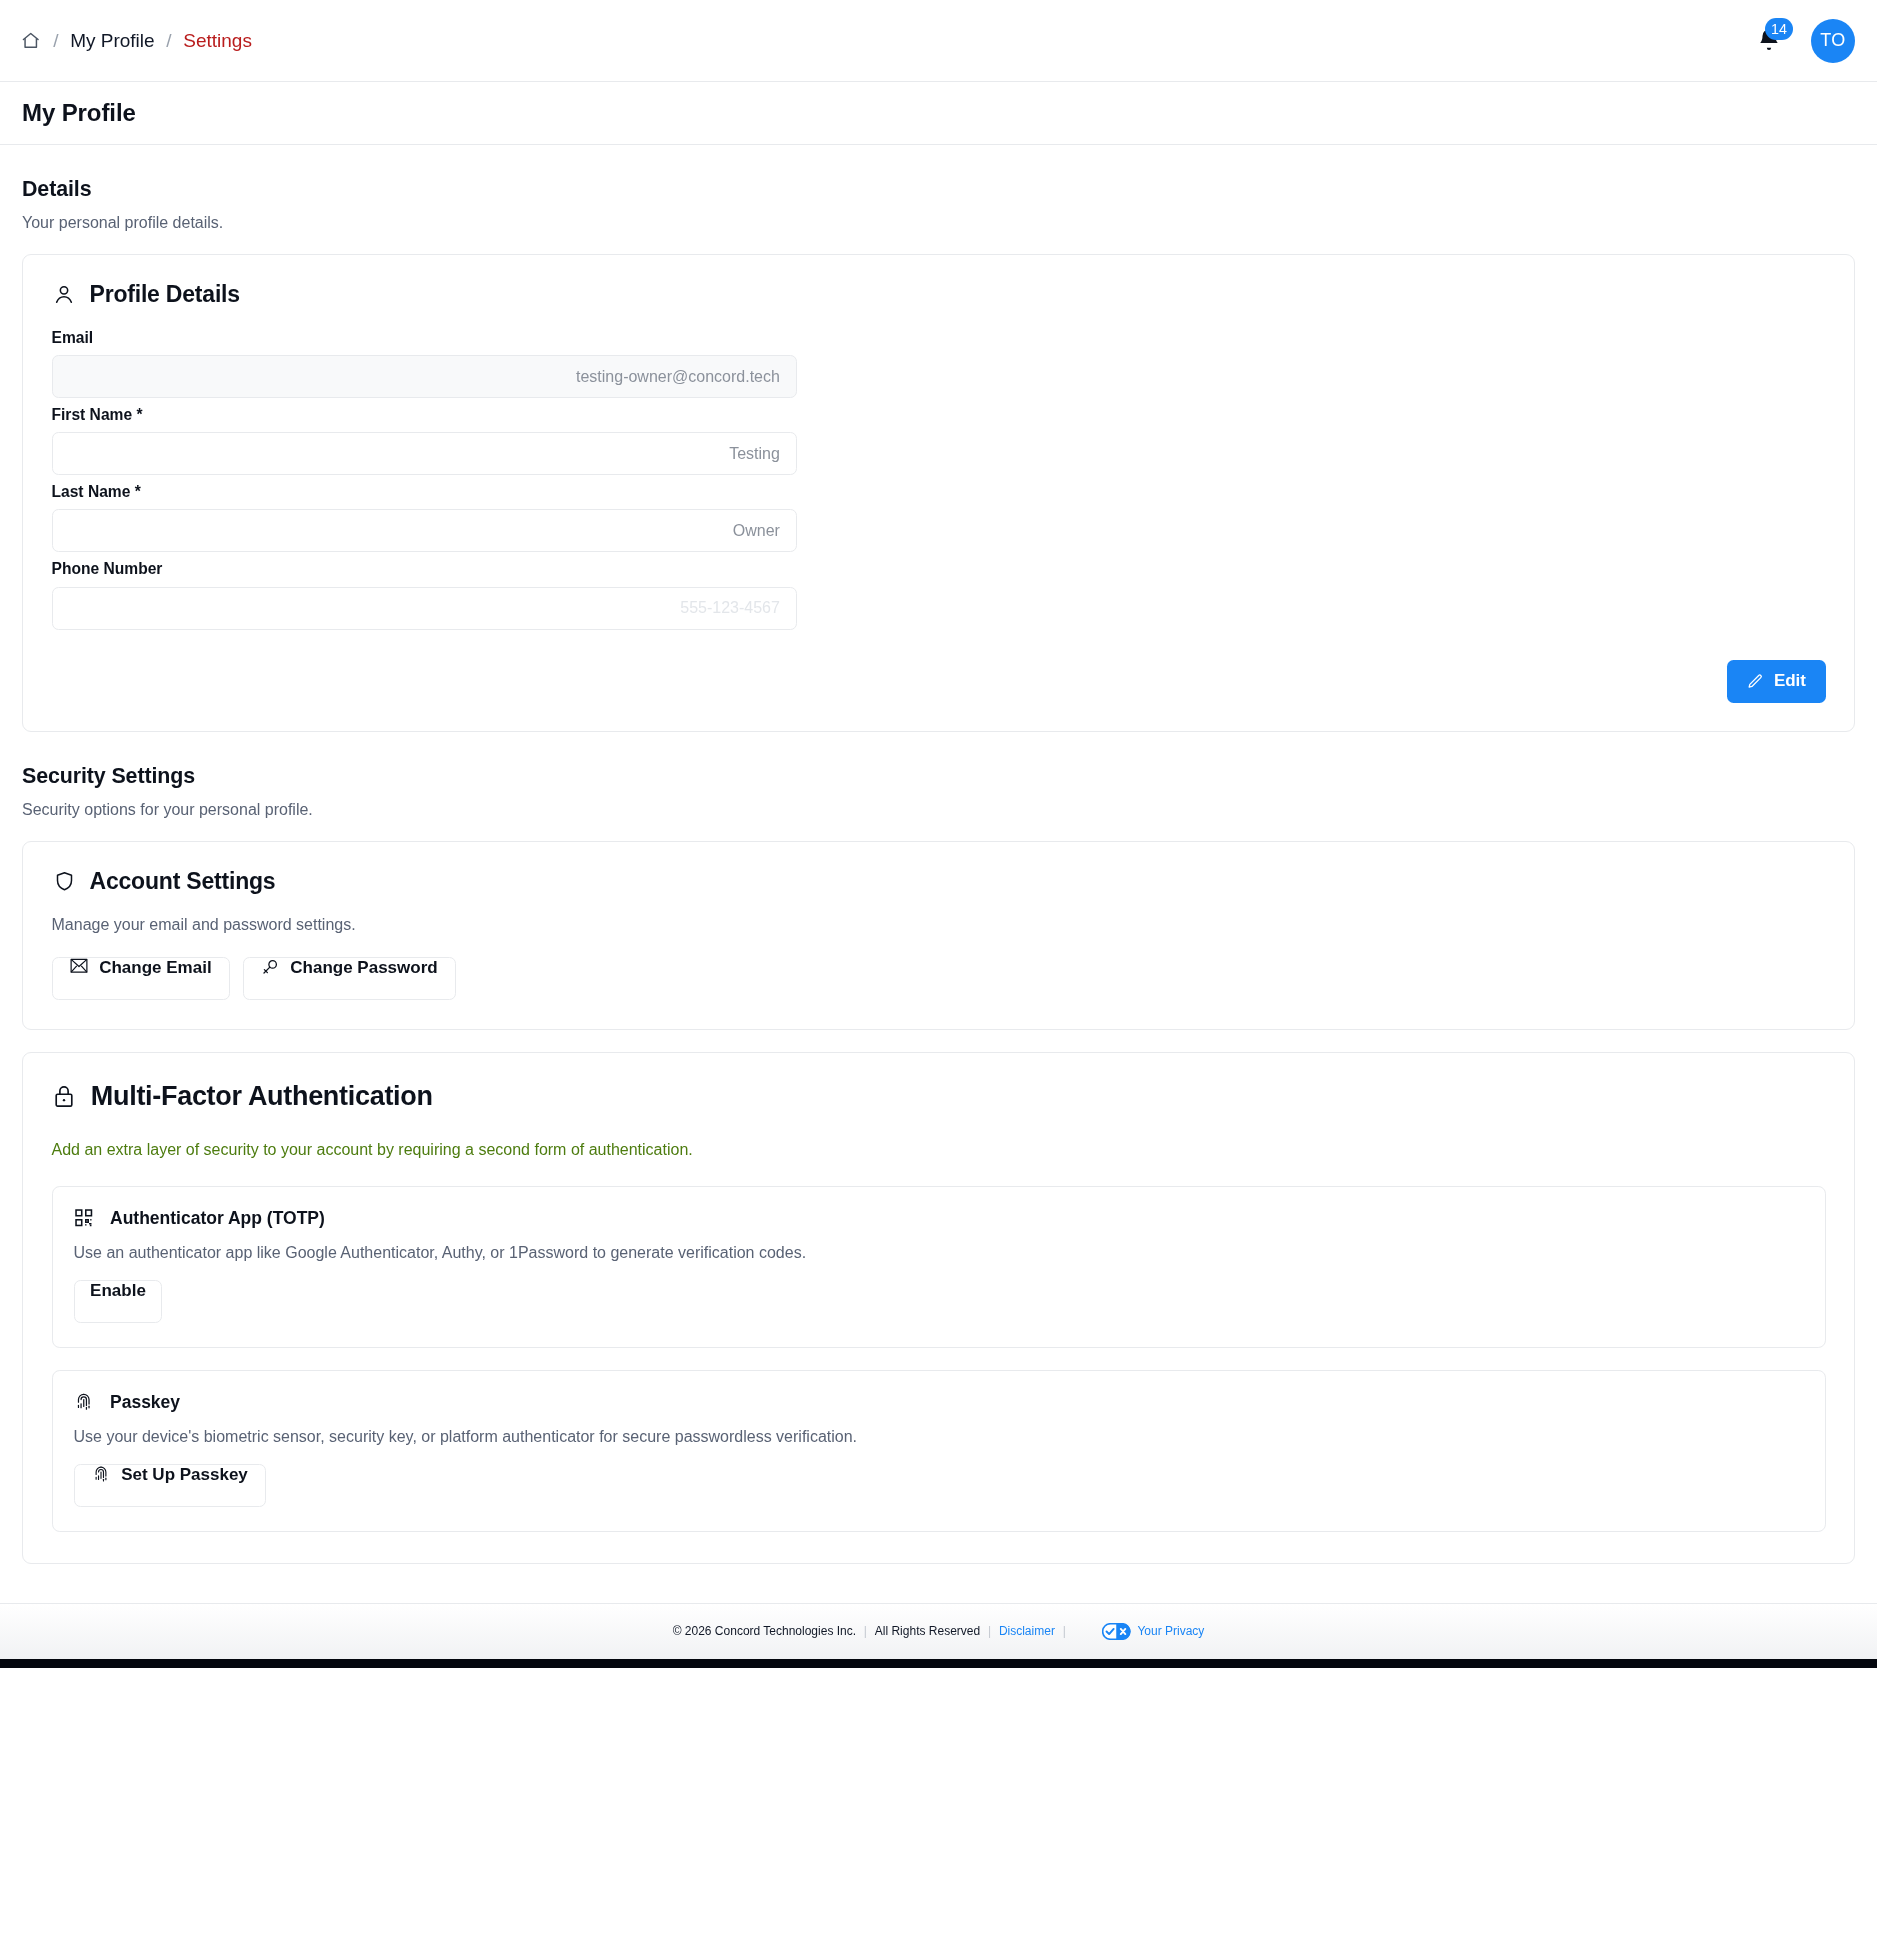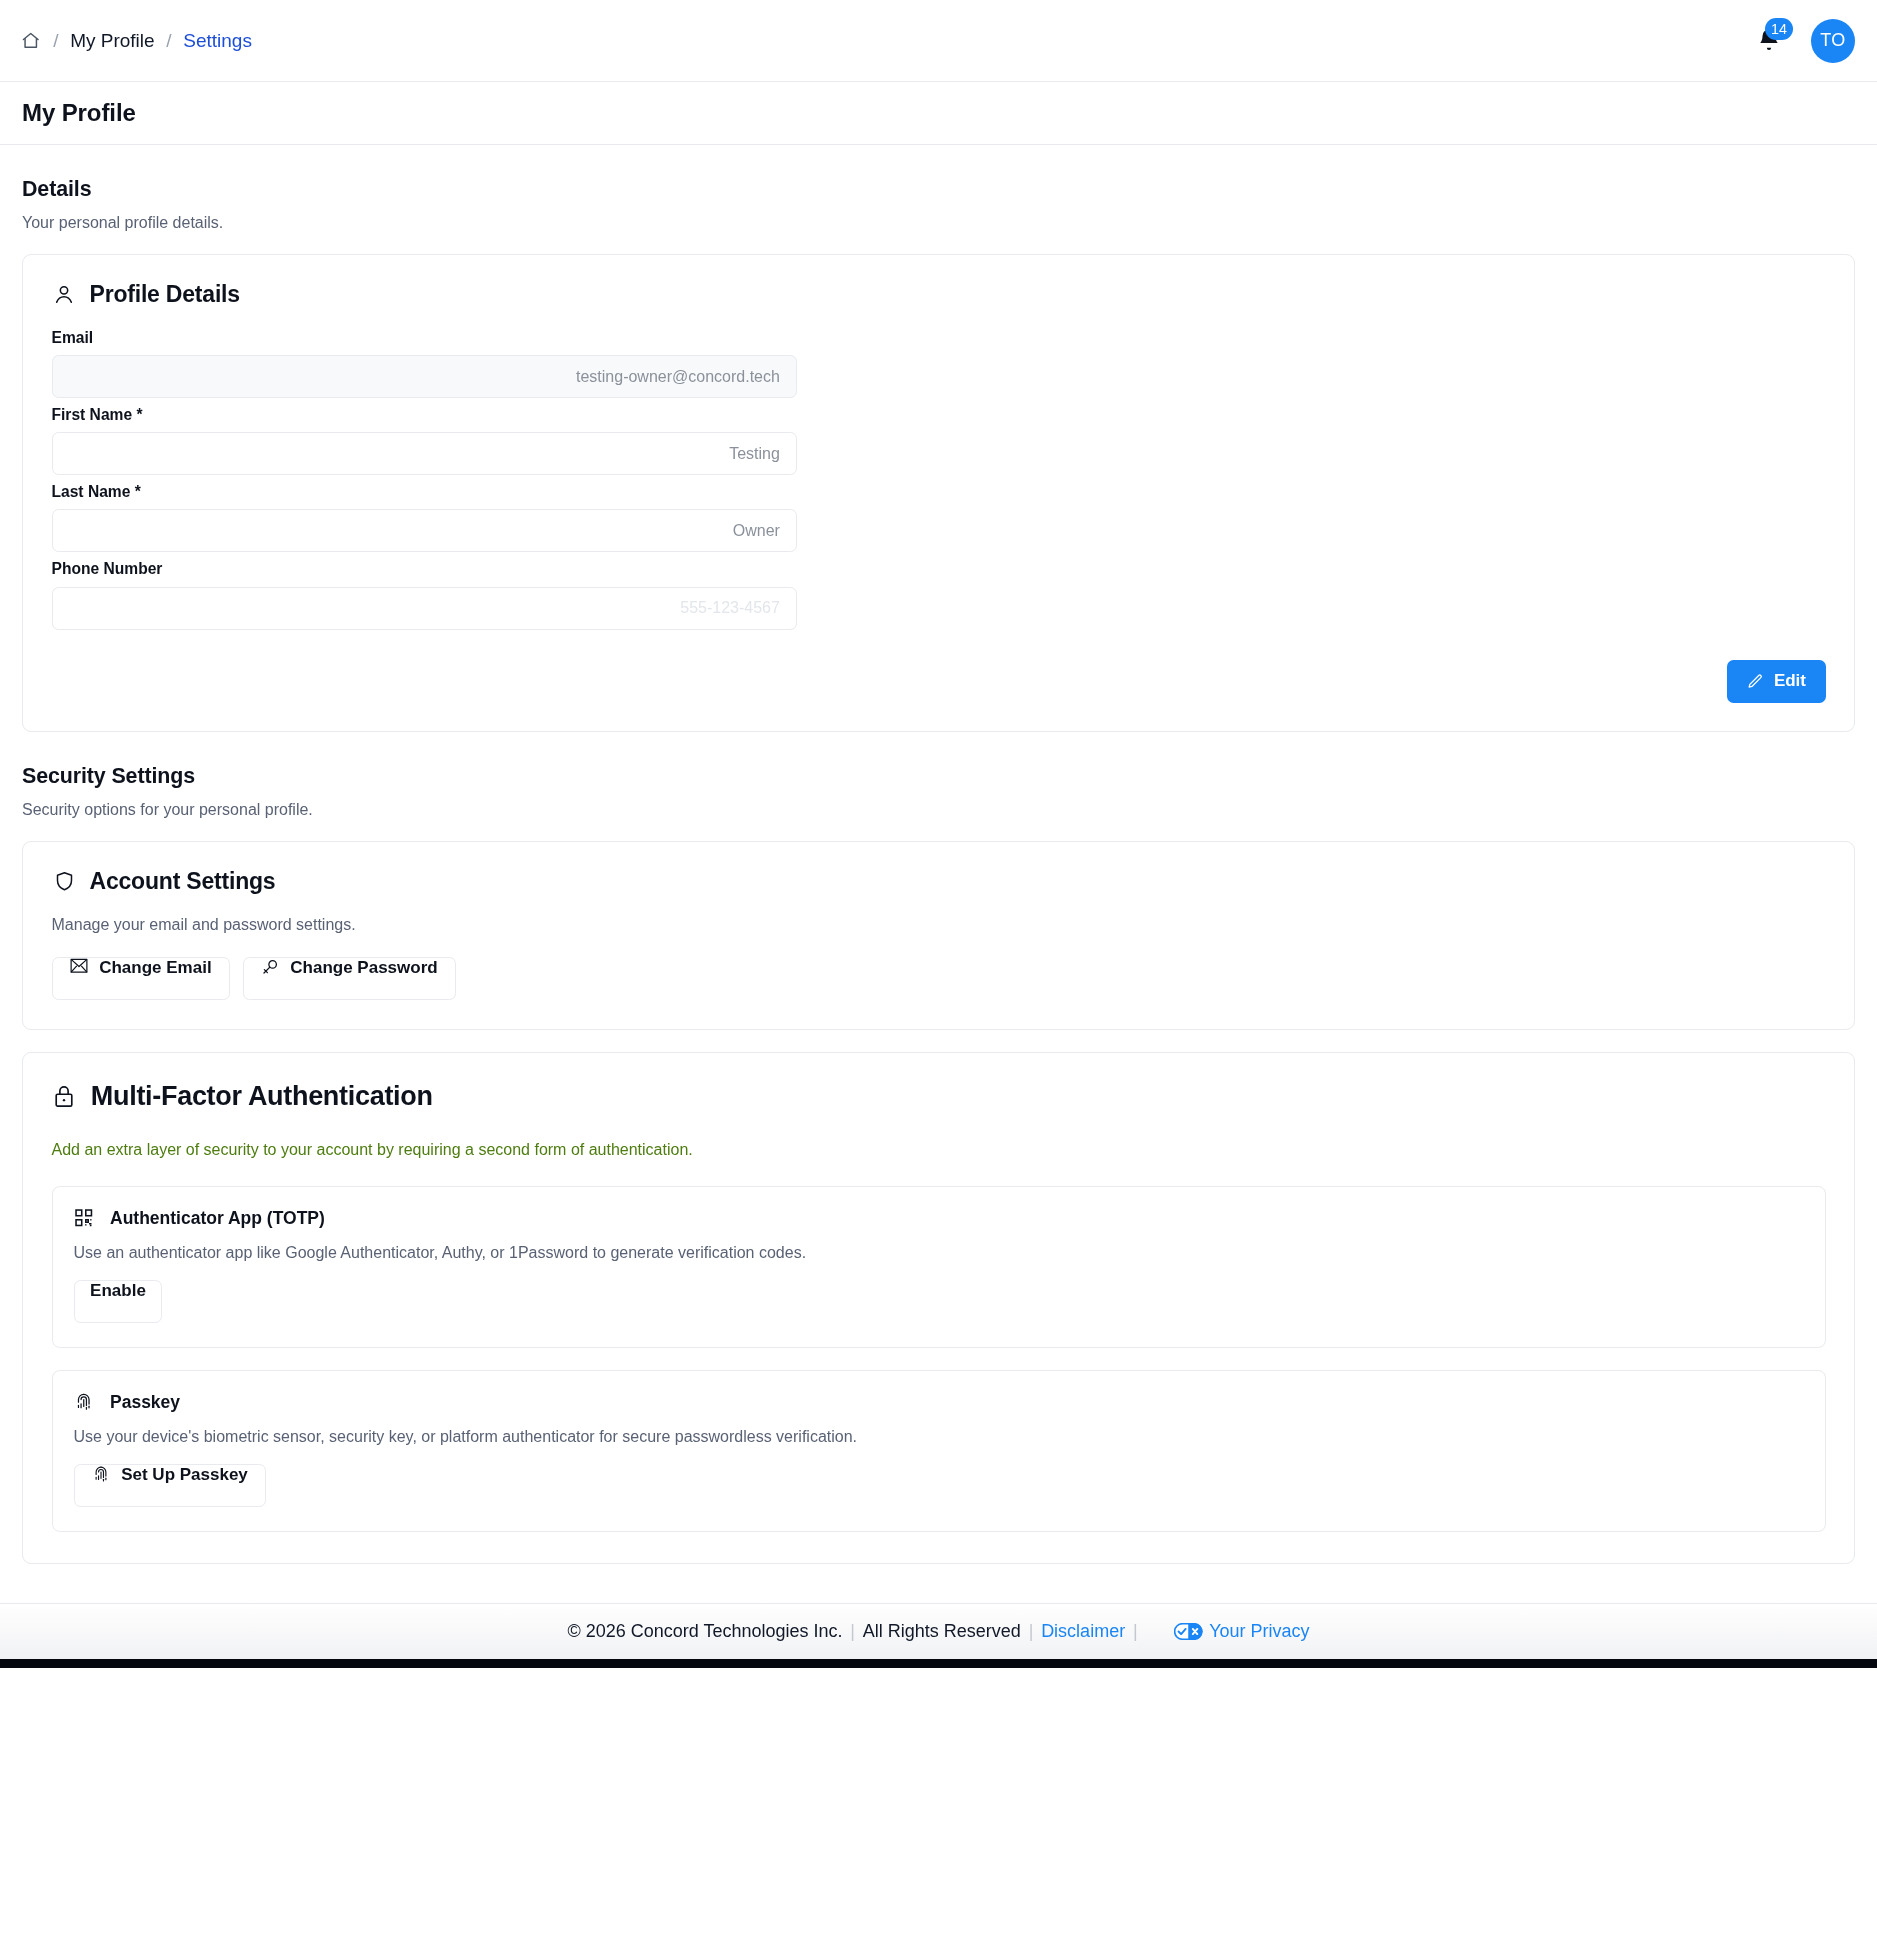--- a/index.html
+++ b/index.html
@@ -18,21 +18,21 @@
     display: flex;
     align-items: center;
     justify-content: space-between;
     padding: 0 22px 0 19.5px;
     background: #ffffff;
   }
   .breadcrumb { display: flex; align-items: center; gap: 0; font-size: 19px; color: #111827; }
   .bc-home { display: flex; align-items: center; justify-content: center; width: 22px; height: 22px; }
   .bc-sep { color: #9aa2ad; margin: 0 11.7px; font-size: 19px; }
   .bc-link { color: #111827; font-size: 19px; line-height: 1; }
-  .bc-current { color: #1d4ed8; font-size: 19px; line-height: 1; }
+  .bc-current { color: #b91c1c; font-size: 19px; line-height: 1; }
 
   .topright { display: flex; align-items: center; gap: 26px; }
   .bell-wrap { position: relative; width: 32px; height: 35px; display: flex; align-items: center; justify-content: center; }
   .bell-badge {
     position: absolute; top: -5.2px; left: 11.7px;
     background: #1a85f5; color: #fff;
     font-size: 14.3px; font-weight: 400;
     border-radius: 648px;
     min-width: 28.5px; height: 22px;
     display: flex; align-items: center; justify-content: center;
@@ -138,21 +138,21 @@
   .mfa-item-title { font-size: 17.5px; font-weight: bold; color: #0d121c; }
   .mfa-item-desc { font-size: 16px; color: #596274; margin-bottom: 18px; }
 
   
   .footer {
     margin-top: 39px;
     border-top: 1.3px solid #e8eaed;
     height: 56px;
     display: flex; align-items: center; justify-content: center;
     gap: 0;
-    font-size: 18px;
+    font-size: 12px;
     color: #111827;
     background: linear-gradient(to bottom, #ffffff, #f1f2f4);
   }
   .footer-sep { color: #c4c9d0; margin: 0 7.8px; }
   .footer-link { color: #1a85f5; text-decoration: none; }
   .footer-privacy { display: inline-flex; align-items: center; gap: 6.5px; margin-left: 7.8px; padding-left: 21px; }
   .bottom-bar { height: 9px; background: #04070e; width: 100%; }
 
   .icon-sm { display: inline-flex; align-items: center; justify-content: center; }
 </style>

